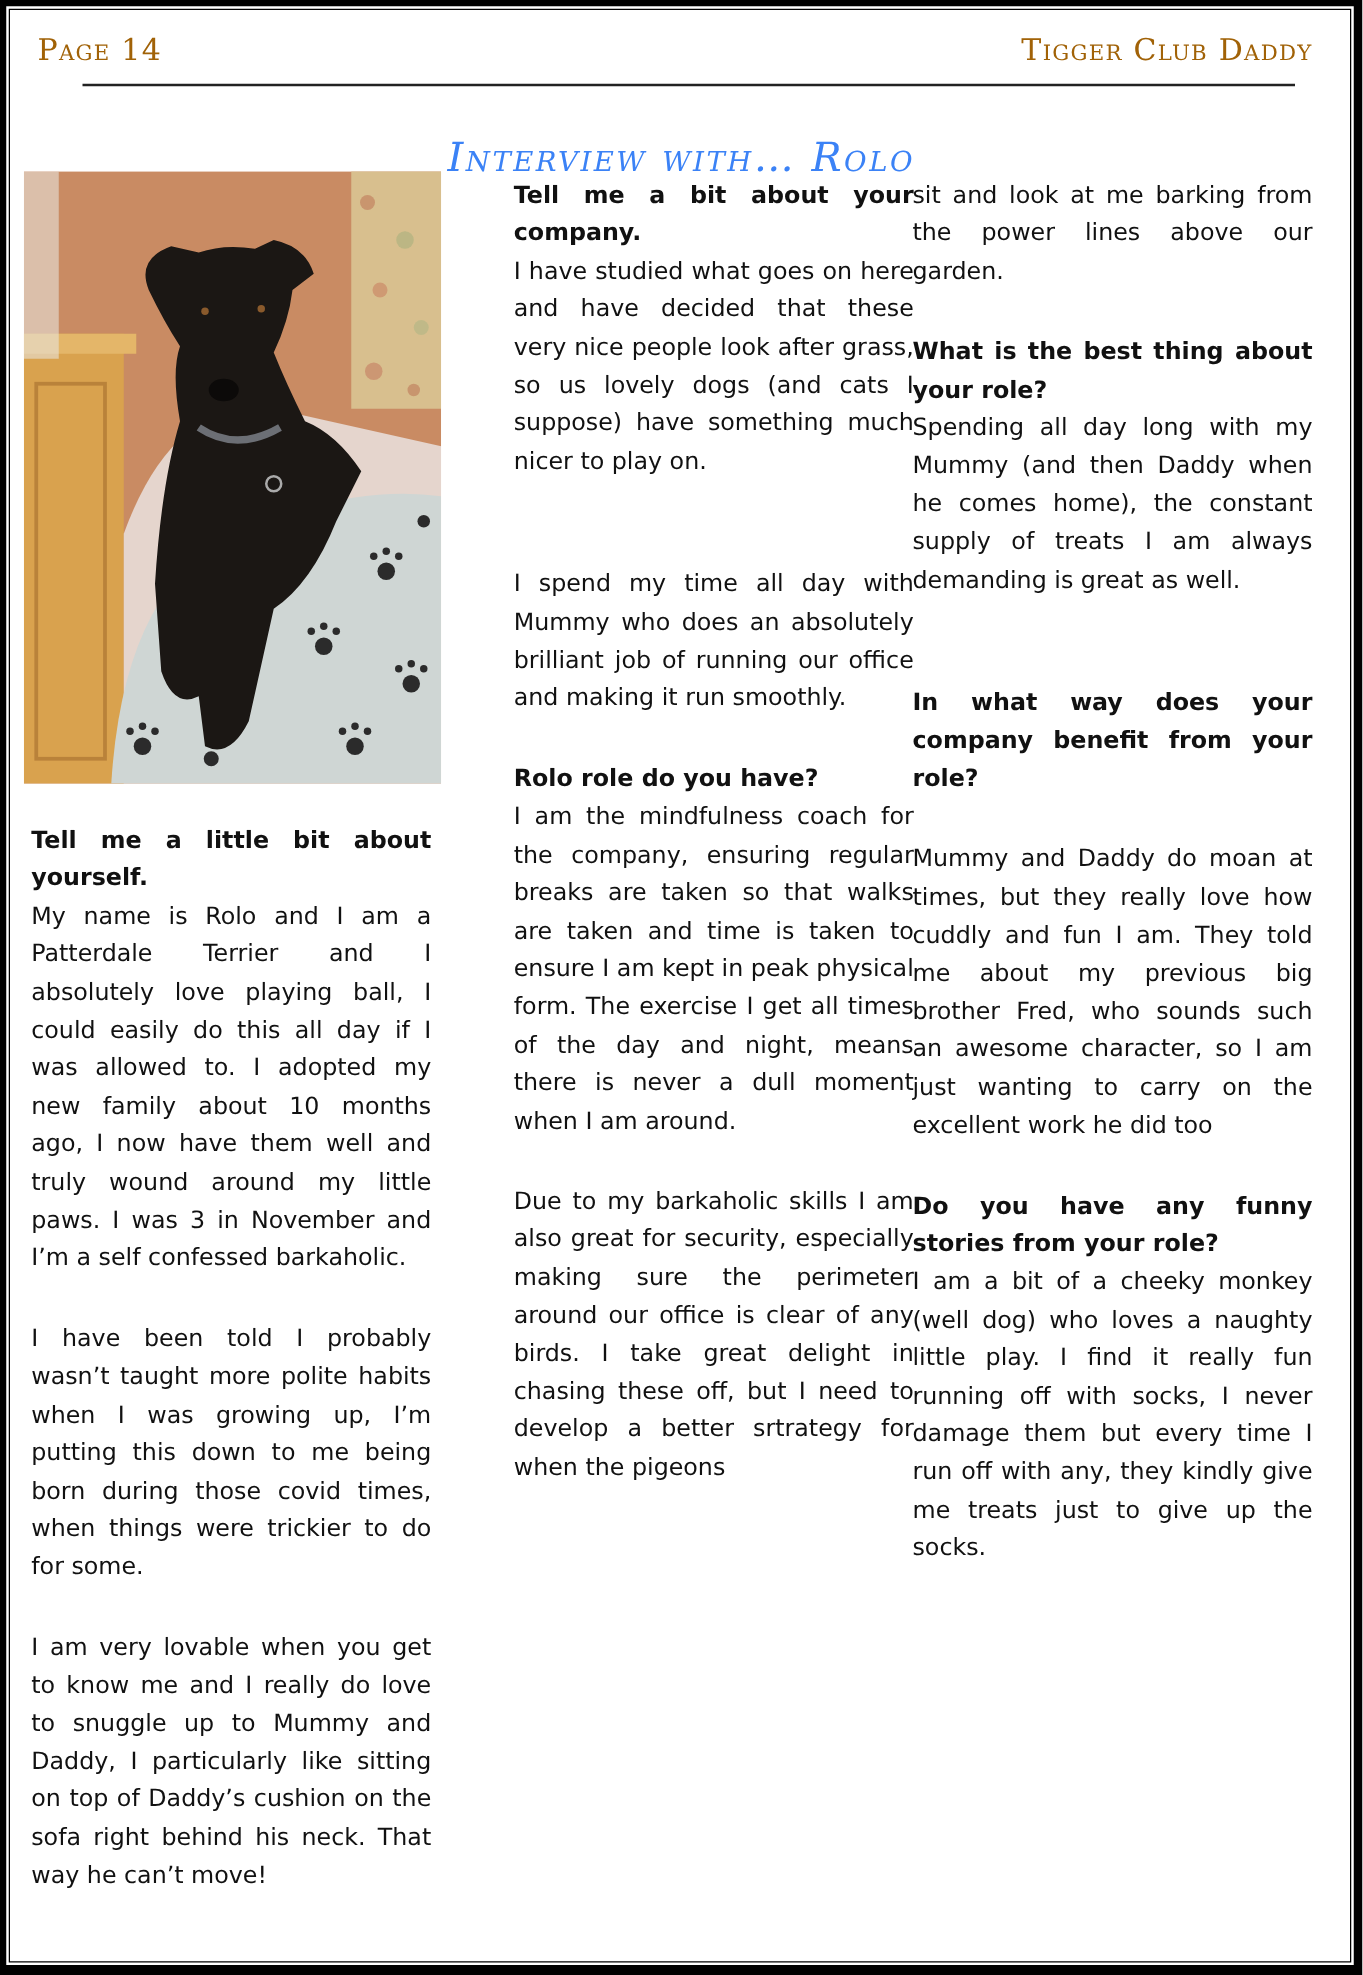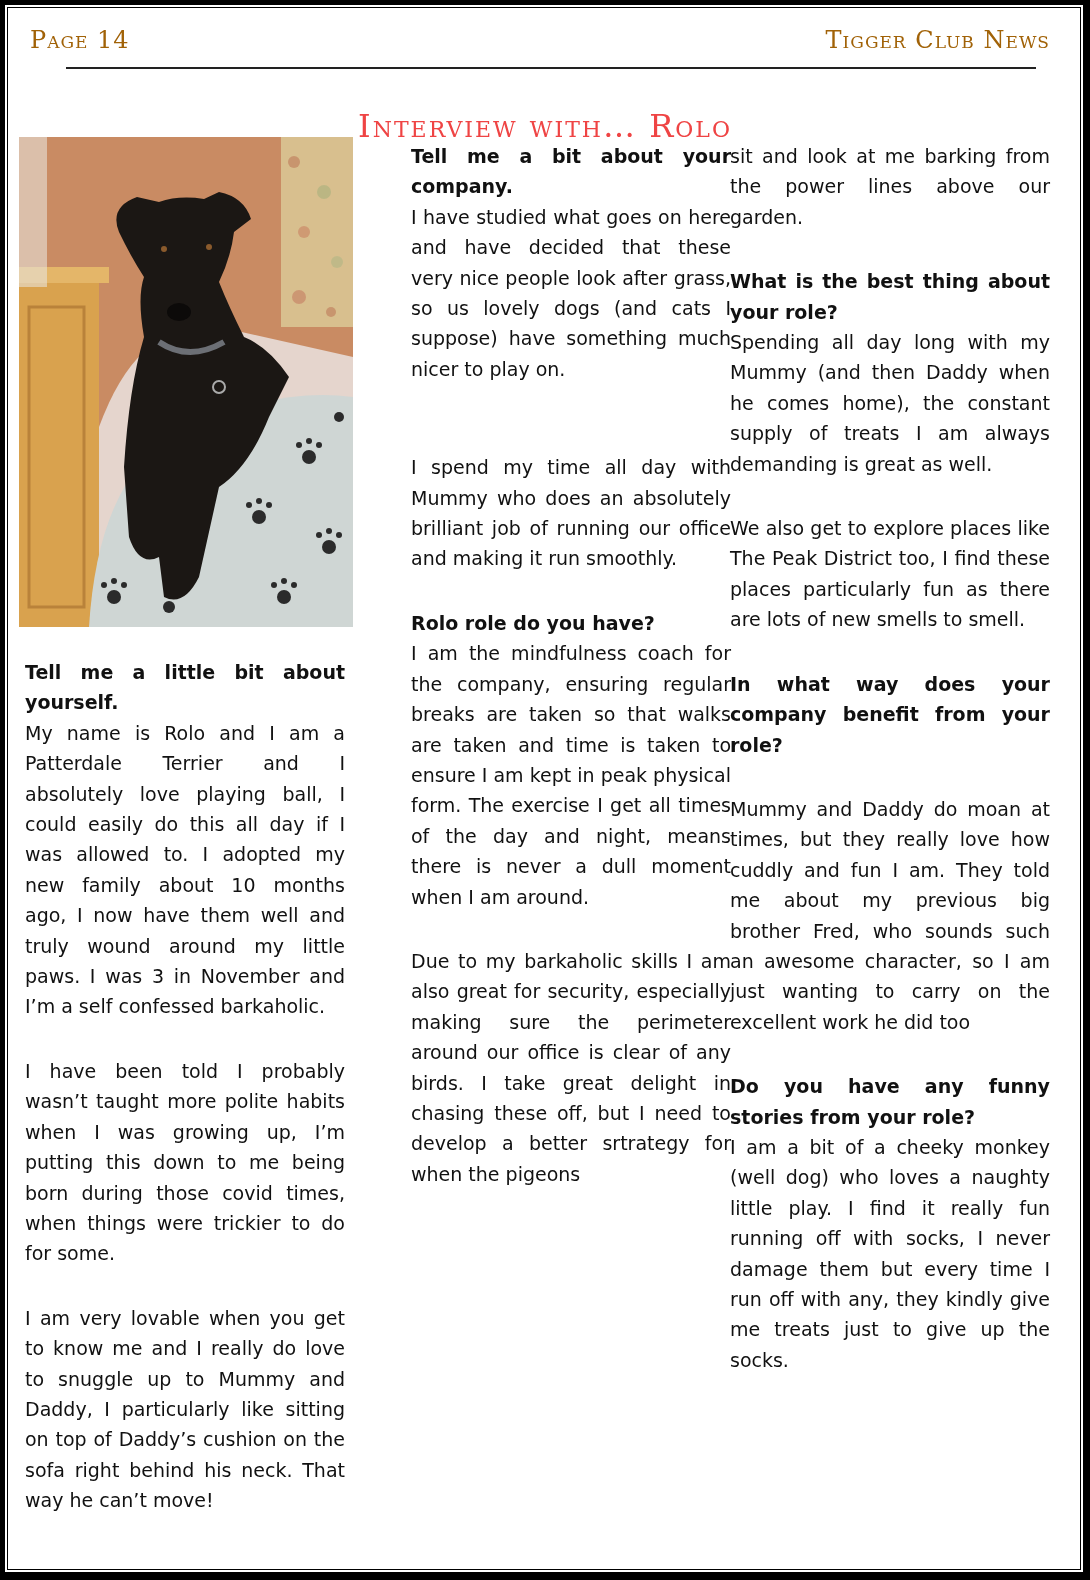--- a/index.html
+++ b/index.html
@@ -22,21 +22,21 @@
     }
     .header-left { left: 30px; }
     .header-right { right: 40px; }
     .header-rule {
       position: absolute; left: 66px; right: 54px; top: 67px; height: 0;
       border-top: 2px solid #222;
     }
     .title {
       position: absolute; left: 0; right: 0; top: 86px; text-align: center;
       font-family: "DejaVu Serif", serif; font-variant: small-caps;
-      font-size: 32px; letter-spacing: 2px; font-weight: normal; color: #ef4444;
+      font-size: 32px; letter-spacing: 2px; font-weight: normal; color: #3b82f6; font-style: italic;
     }
     .photo {
       position: absolute; left: 19px; top: 137px; width: 334px; height: 490px;
       overflow: hidden;
     }
     .col {
       position: absolute; width: 320px; font-family: "DejaVu Sans", sans-serif;
       font-size: 19px; line-height: 30.4px; text-align: justify; color: #111;
     }
     .col.c1 { left: 25px; top: 657px; }
@@ -46,21 +46,21 @@
     .p { margin: 0; }
     .gap { height: 34px; }
   </style>
 </head>
 <body>
 
 <div class="frame-outer"></div>
 <div class="frame-inner"></div>
 
 <div class="header-left">Page 14</div>
-<div class="header-right">Tigger Club News</div>
+<div class="header-right">Tigger Club Daddy</div>
 <div class="header-rule"></div>
 
 <h1 class="title">Interview with… Rolo</h1>
 
 <div class="photo" aria-label="Black Patterdale Terrier dog lying on a grey paw-print blanket on a sofa">
   <svg width="334" height="490" viewBox="0 0 334 490">
     <rect id="wall" x="0" y="0" width="334" height="490" fill="#c98b63"></rect>
     <rect id="curtain" x="262" y="0" width="72" height="190" fill="#d8bf8e"></rect>
     <g opacity="0.5">
       <circle cx="275" cy="25" r="6" fill="#b96c4f"></circle>
@@ -131,21 +131,20 @@
   <div class="gap"></div>
   <p class="p">Due to my barkaholic skills I am also great for security, especially making sure the perimeter around our office is clear of any birds. I take great delight in chasing these off, but I need to develop a better srtrategy for when the pigeons</p>
 </div>
 
 <div class="col c3">
   <p class="p">sit and look at me barking from the power lines above our garden.</p>
   <div class="gap"></div>
   <p class="q">What is the best thing about your role?</p>
   <p class="p">Spending all day long with my Mummy (and then Daddy when he comes home), the constant supply of treats I am always demanding is great as well.</p>
   <div class="gap"></div>
-  <p class="p">We also get to explore places like The Peak District too, I find these places particularly fun as there are lots of new smells to smell.</p>
   <div class="gap"></div>
   <p class="q">In what way does your company benefit from your role?</p>
   <div class="gap"></div>
   <p class="p">Mummy and Daddy do moan at times, but they really love how cuddly and fun I am. They told me about my previous big brother Fred, who sounds such an awesome character, so I am just wanting to carry on the excellent work he did too</p>
   <div class="gap"></div>
   <p class="q">Do you have any funny stories from your role?</p>
   <p class="p">I am a bit of a cheeky monkey (well dog) who loves a naughty little play. I find it really fun running off with socks, I never damage them but every time I run off with any, they kindly give me treats just to give up the socks.</p>
 </div>
 
 </body></html>

